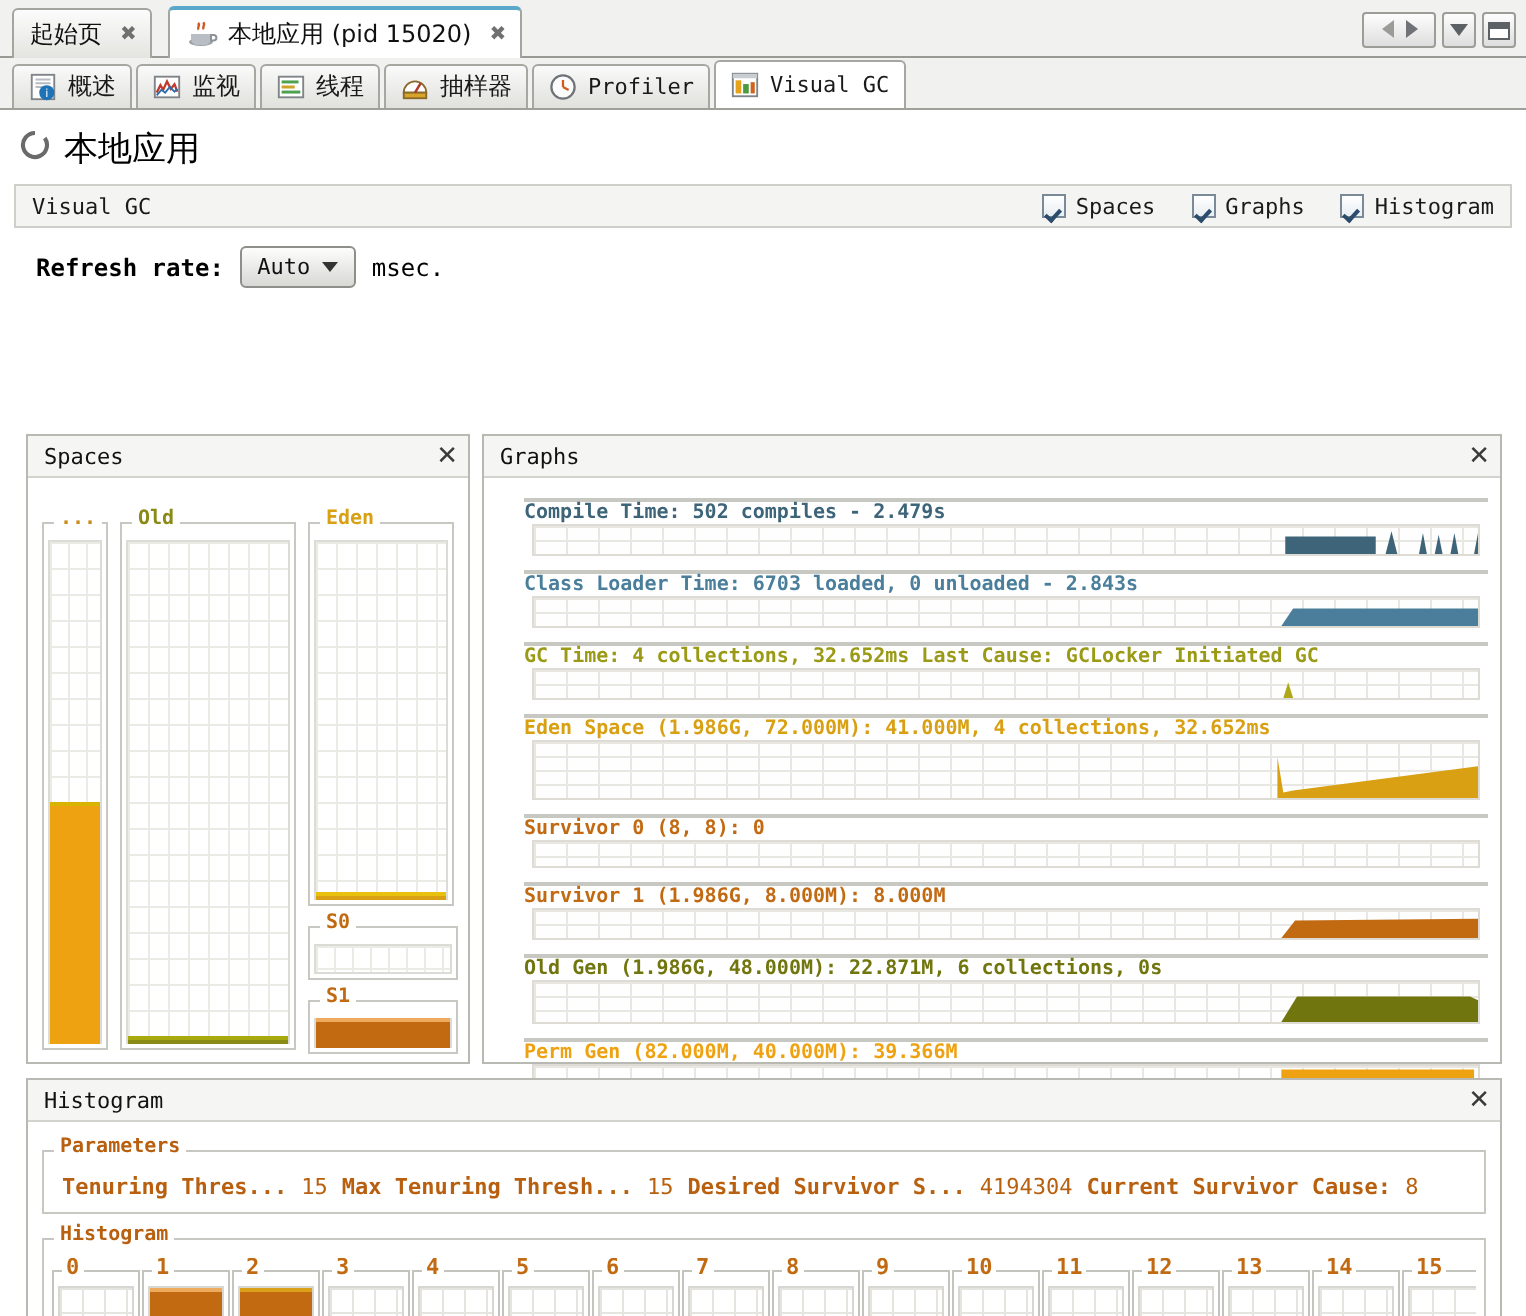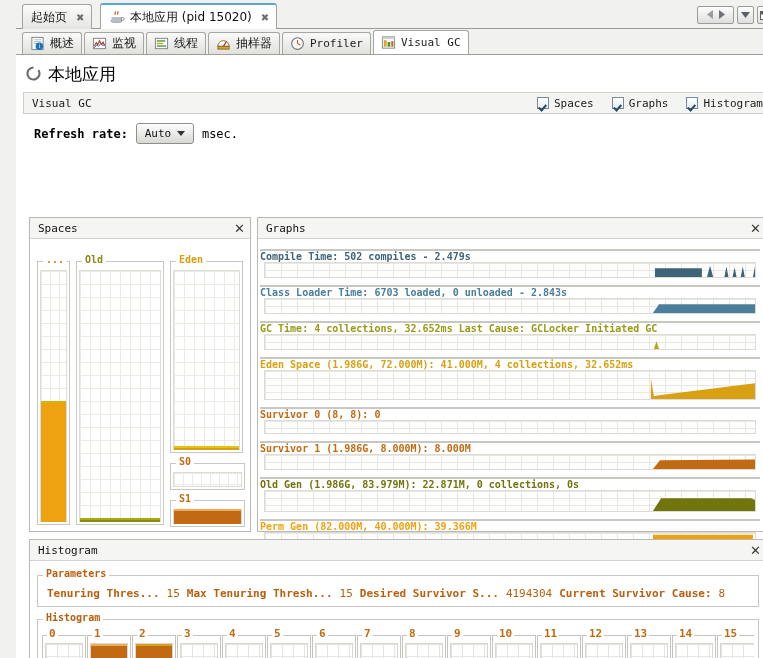--- a/index.html
+++ b/index.html
@@ -6,21 +6,21 @@
   html, body {
     margin: 0; padding: 0;
     width: 763px; height: 658px;
     background: #f0f0ef;
     font-family: "DejaVu Sans Mono", monospace;
     font-size: 11px;
     overflow: hidden;
   }
 
   
-  #app { position: relative; width: 763px; height: 658px; background: #f1f1ef; padding-left: 16px; }
+  #app { position: relative; width: 763px; height: 658px; background: #f1f1ef; }
 
   .tabstrip {
     position: relative; height: 29px; width: 763px;
     background: #f1f1ef;
     border-bottom: 1px solid #9a9a94;
   }
   .doctab {
     position: absolute; top: 4px; height: 25px;
     display: flex; align-items: center; gap: 5px;
     padding: 0 7px 0 8px;
@@ -164,21 +164,21 @@
     background-color: #ffffff;
     background-image:
       linear-gradient(to right, #eceae5 1px, transparent 1px),
       linear-gradient(to bottom, #eceae5 1px, transparent 1px);
     border: 1px solid #dcdcd6;
   }
 
   .bar { position: absolute; bottom: 0; }
 
   
-  .grow { position: absolute; left: 2px; right: 6px; }
+  .grow { position: absolute; left: 20px; right: 6px; }
   .grow .tb-frame { border: 1px solid #c8c8c3; }
   .grow .tb-title { font-size: 10px; font-weight: bold; }
   .gplate {
     position: absolute; left: 4px; right: 4px; top: 13px; bottom: 3px;
     background-color: #fefefe;
     background-image:
       linear-gradient(to right, #e9e7e2 1px, transparent 1px),
       linear-gradient(to bottom, #e9e7e2 1px, transparent 1px);
     background-size: 16px 7px;
     border: 1px solid #dedbd5;
@@ -490,21 +490,21 @@
           <div class="tb-title" style="color:#c26a12;">Survivor 1 (1.986G, 8.000M): 8.000M</div>
           <div class="gplate">
             <svg viewBox="0 0 480 16" preserveAspectRatio="none">
               <path d="M380,16 L387,6 L480,5 L480,16 Z" fill="#c26a12"></path>
             </svg>
           </div>
         </div>
 
         <div class="grow" style="top:238px; height:38px;">
           <div class="tb-frame"></div>
-          <div class="tb-title" style="color:#70750d;">Old Gen (1.986G, 83.979M): 22.871M, 0 collections, 0s</div>
+          <div class="tb-title" style="color:#70750d;">Old Gen (1.986G, 48.000M): 22.871M, 6 collections, 0s</div>
           <div class="gplate">
             <svg viewBox="0 0 480 22" preserveAspectRatio="none">
               <path d="M380,22 L388,8 L476,8 L480,10 L480,22 Z" fill="#70750d"></path>
             </svg>
           </div>
         </div>
 
         <div class="grow" style="top:280px; height:30px;">
           <div class="tb-frame"></div>
           <div class="tb-title" style="color:#efa211;">Perm Gen (82.000M, 40.000M): 39.366M</div>

